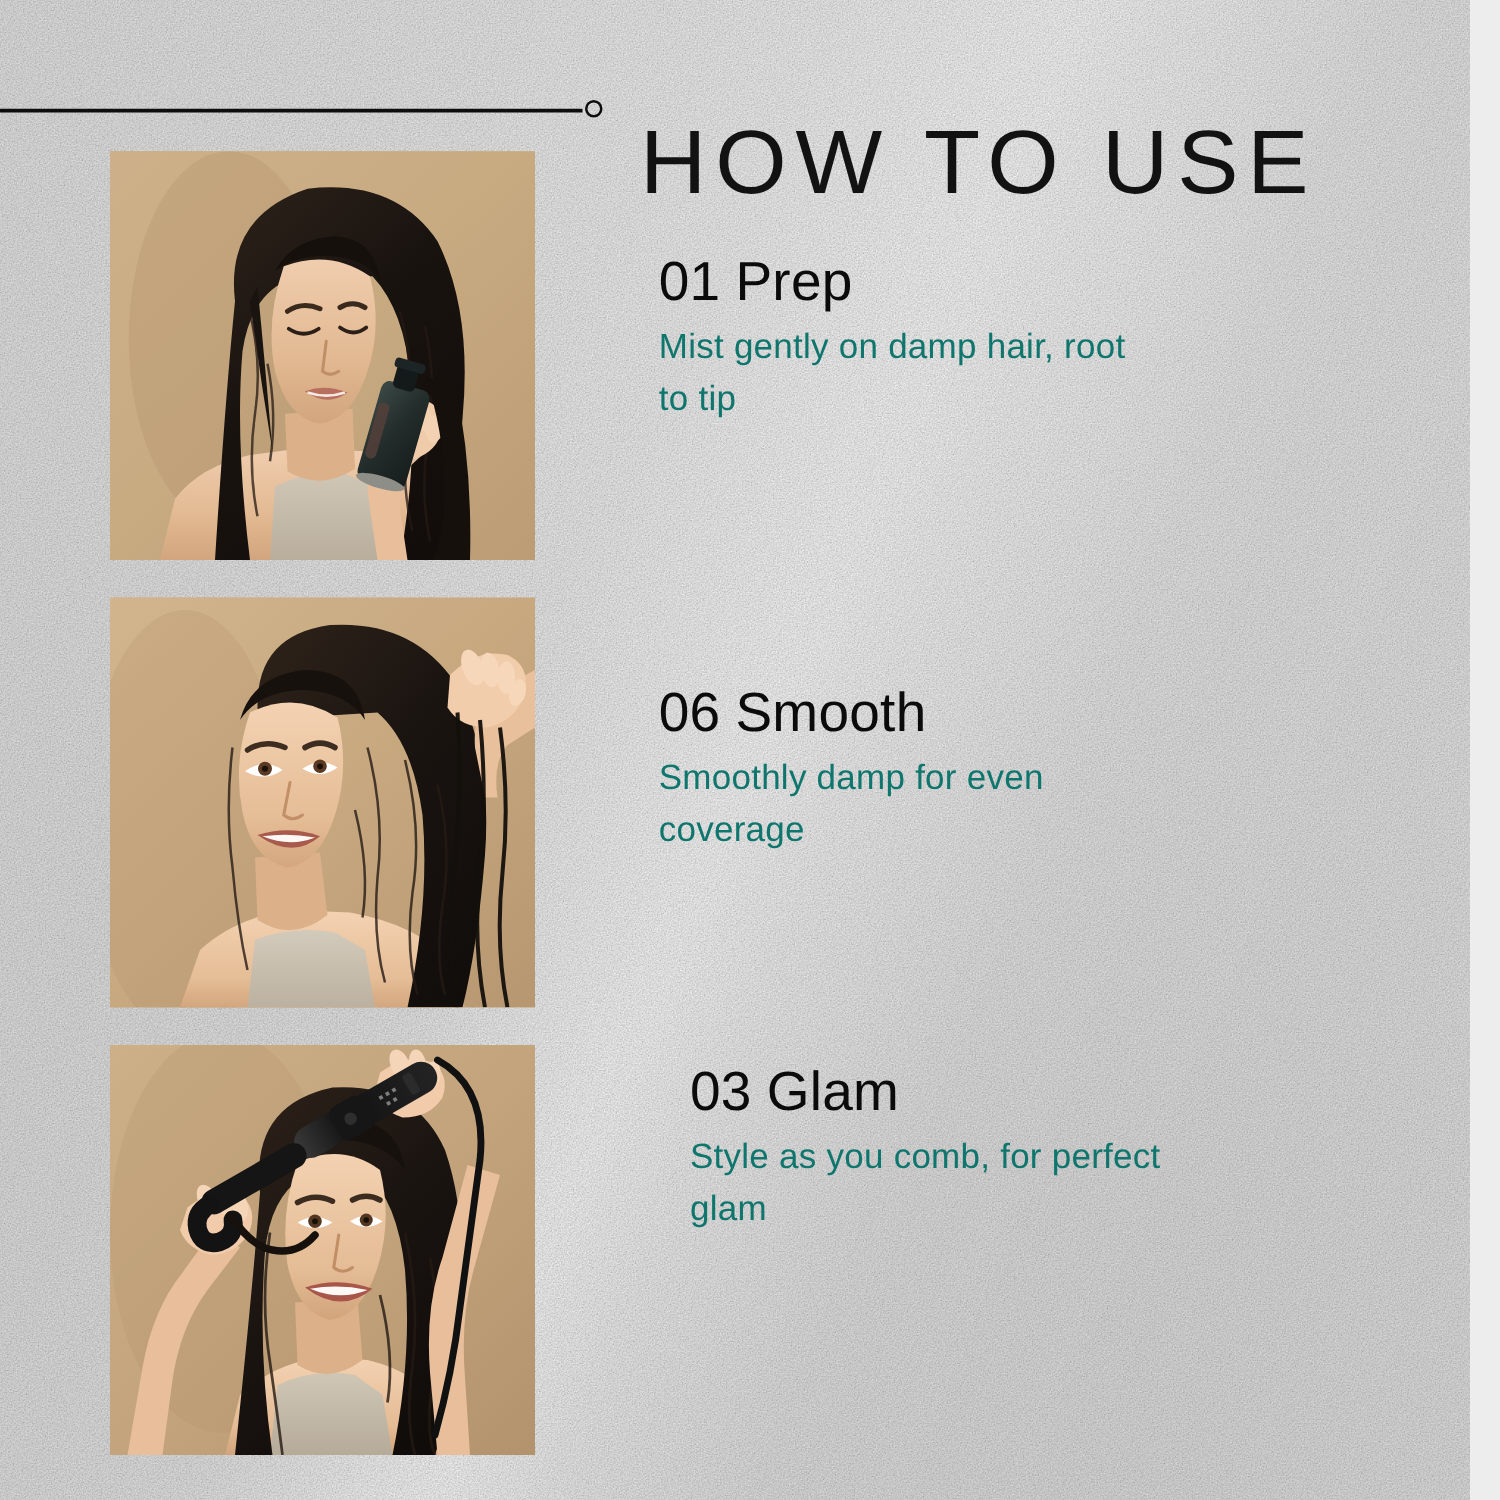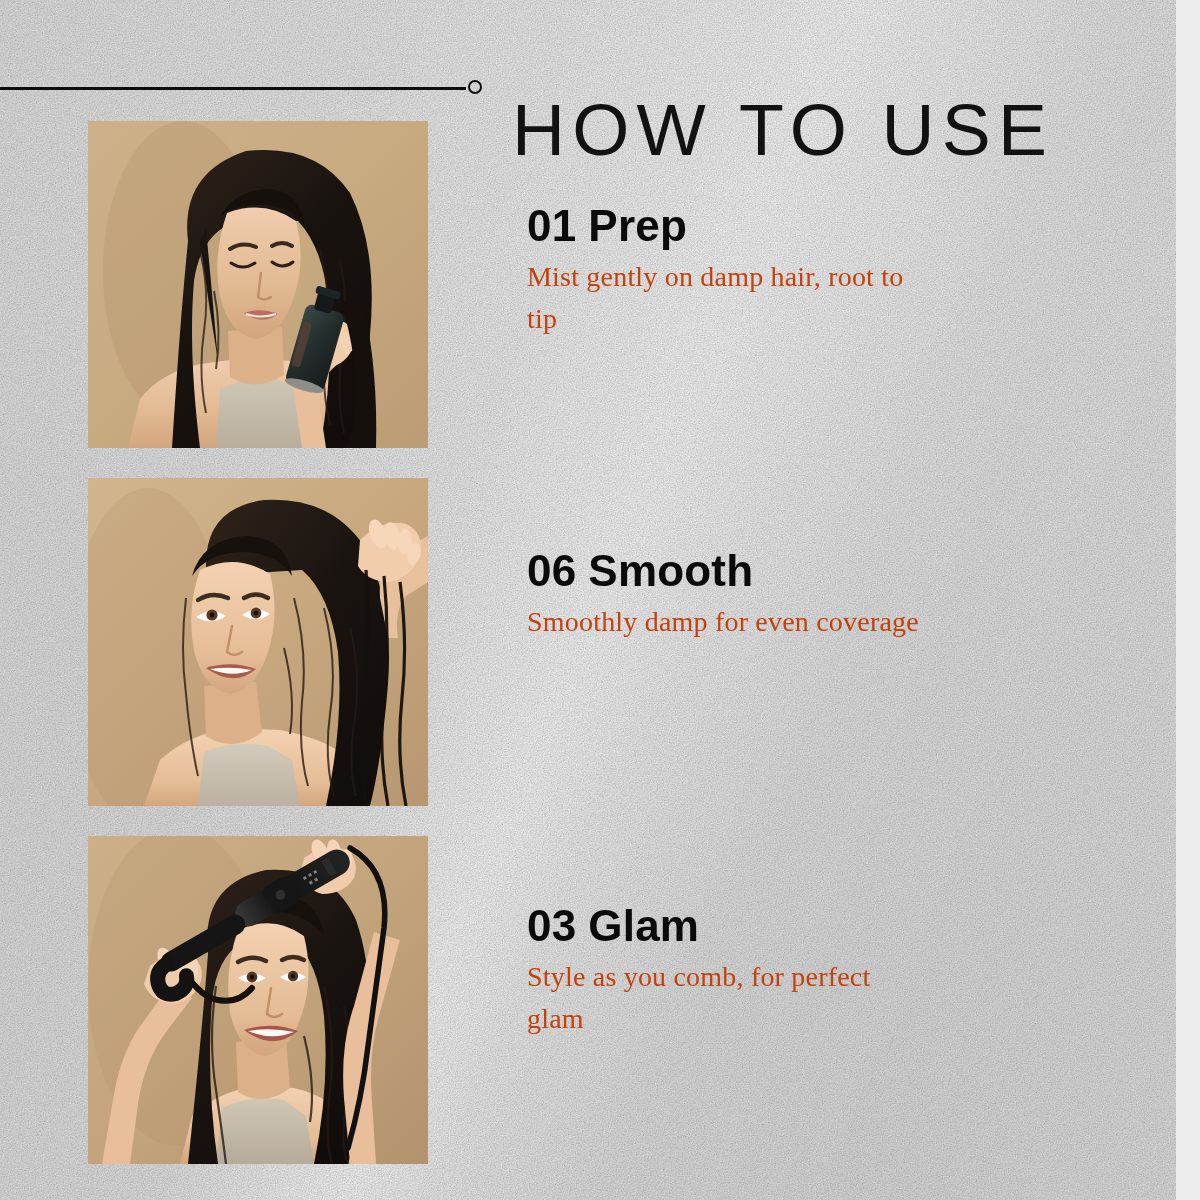--- a/index.html
+++ b/index.html
@@ -129,39 +129,39 @@
   #photo-3 { top: 836px;  height: 328px; }
 
   
   .step {
     position: absolute;
     left: 527px;
     width: 420px;
   }
   #step-1 { top: 203px; }
   #step-2 { top: 548px; }
-  #step-3 { top: 903px; }
+  #step-3 { top: 851px; margin-left: 25px; }
 
   .step-heading {
     font-family: "Liberation Sans", sans-serif;
     font-size: 44px;
-    font-weight: 700;
+    font-weight: 400;
     letter-spacing: 0.2px;
     color: #0b0b0b;
     line-height: 1.06;
     margin: 0 0 6px 0;
     white-space: nowrap;
   }
   .step-heading .num { margin-right: 12px; }
 
   .step-desc {
-    font-family: Liberation Serif, serif;
+    font-family: Liberation Sans, sans-serif;
     font-size: 28px;
     font-weight: 300;
-    color: #c2410c;
+    color: #0f766e;
     line-height: 1.52;
     letter-spacing: 0.2px;
     margin: 0;
     max-width: 400px;
   }
 </style>
 </head>
 <body>
 
 <div id="poster">

